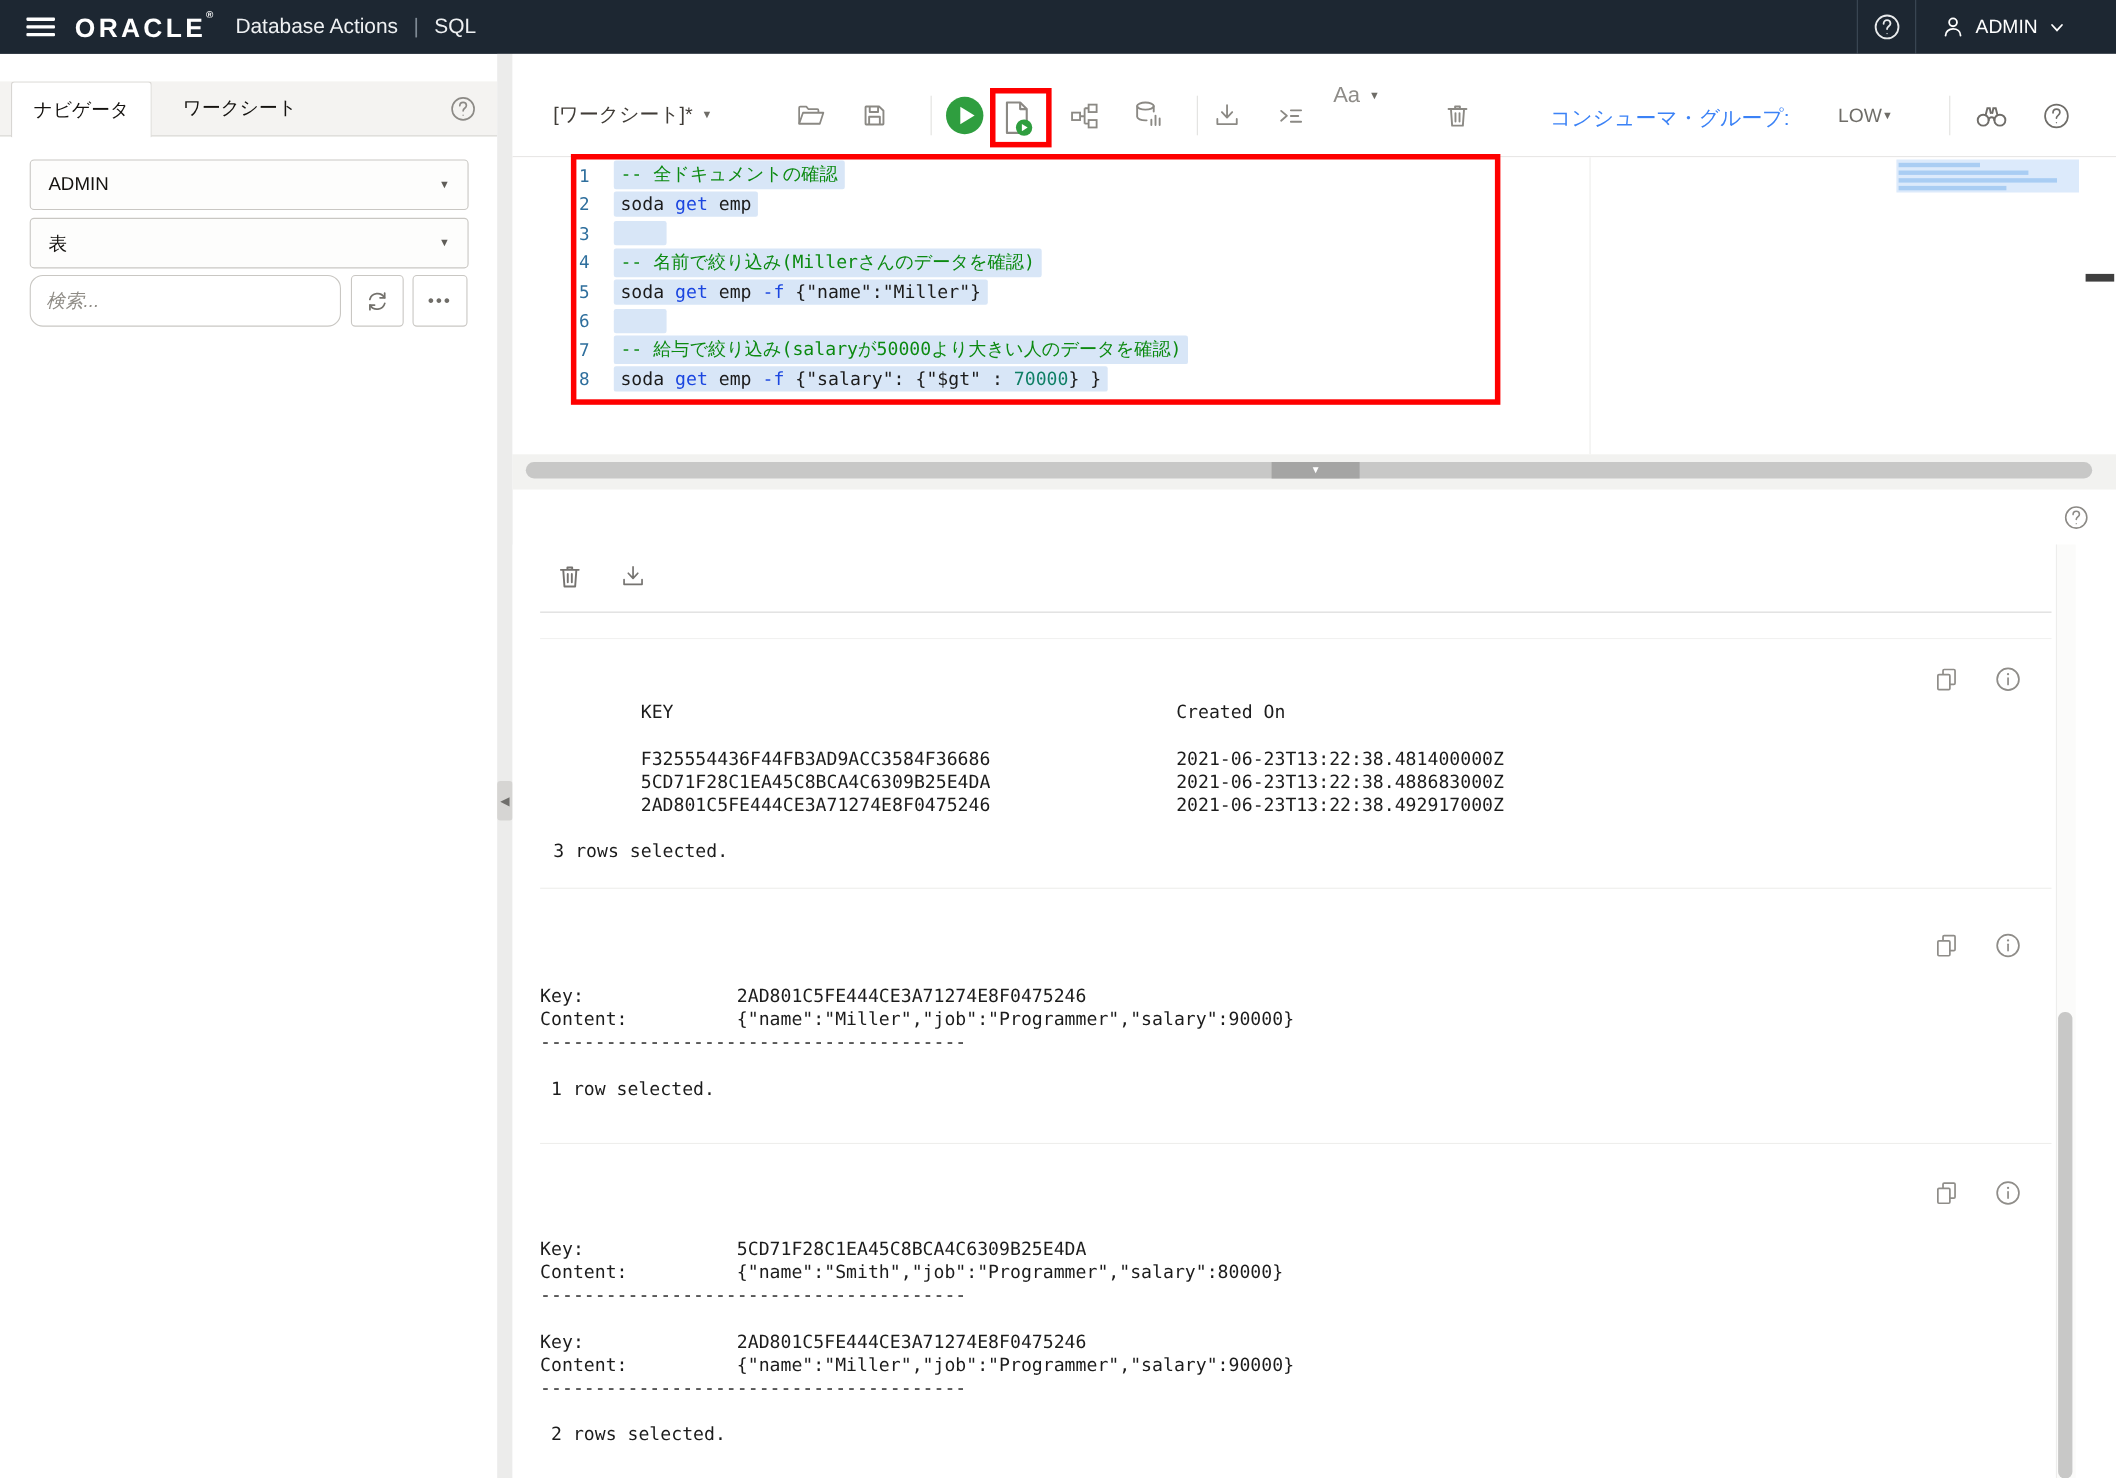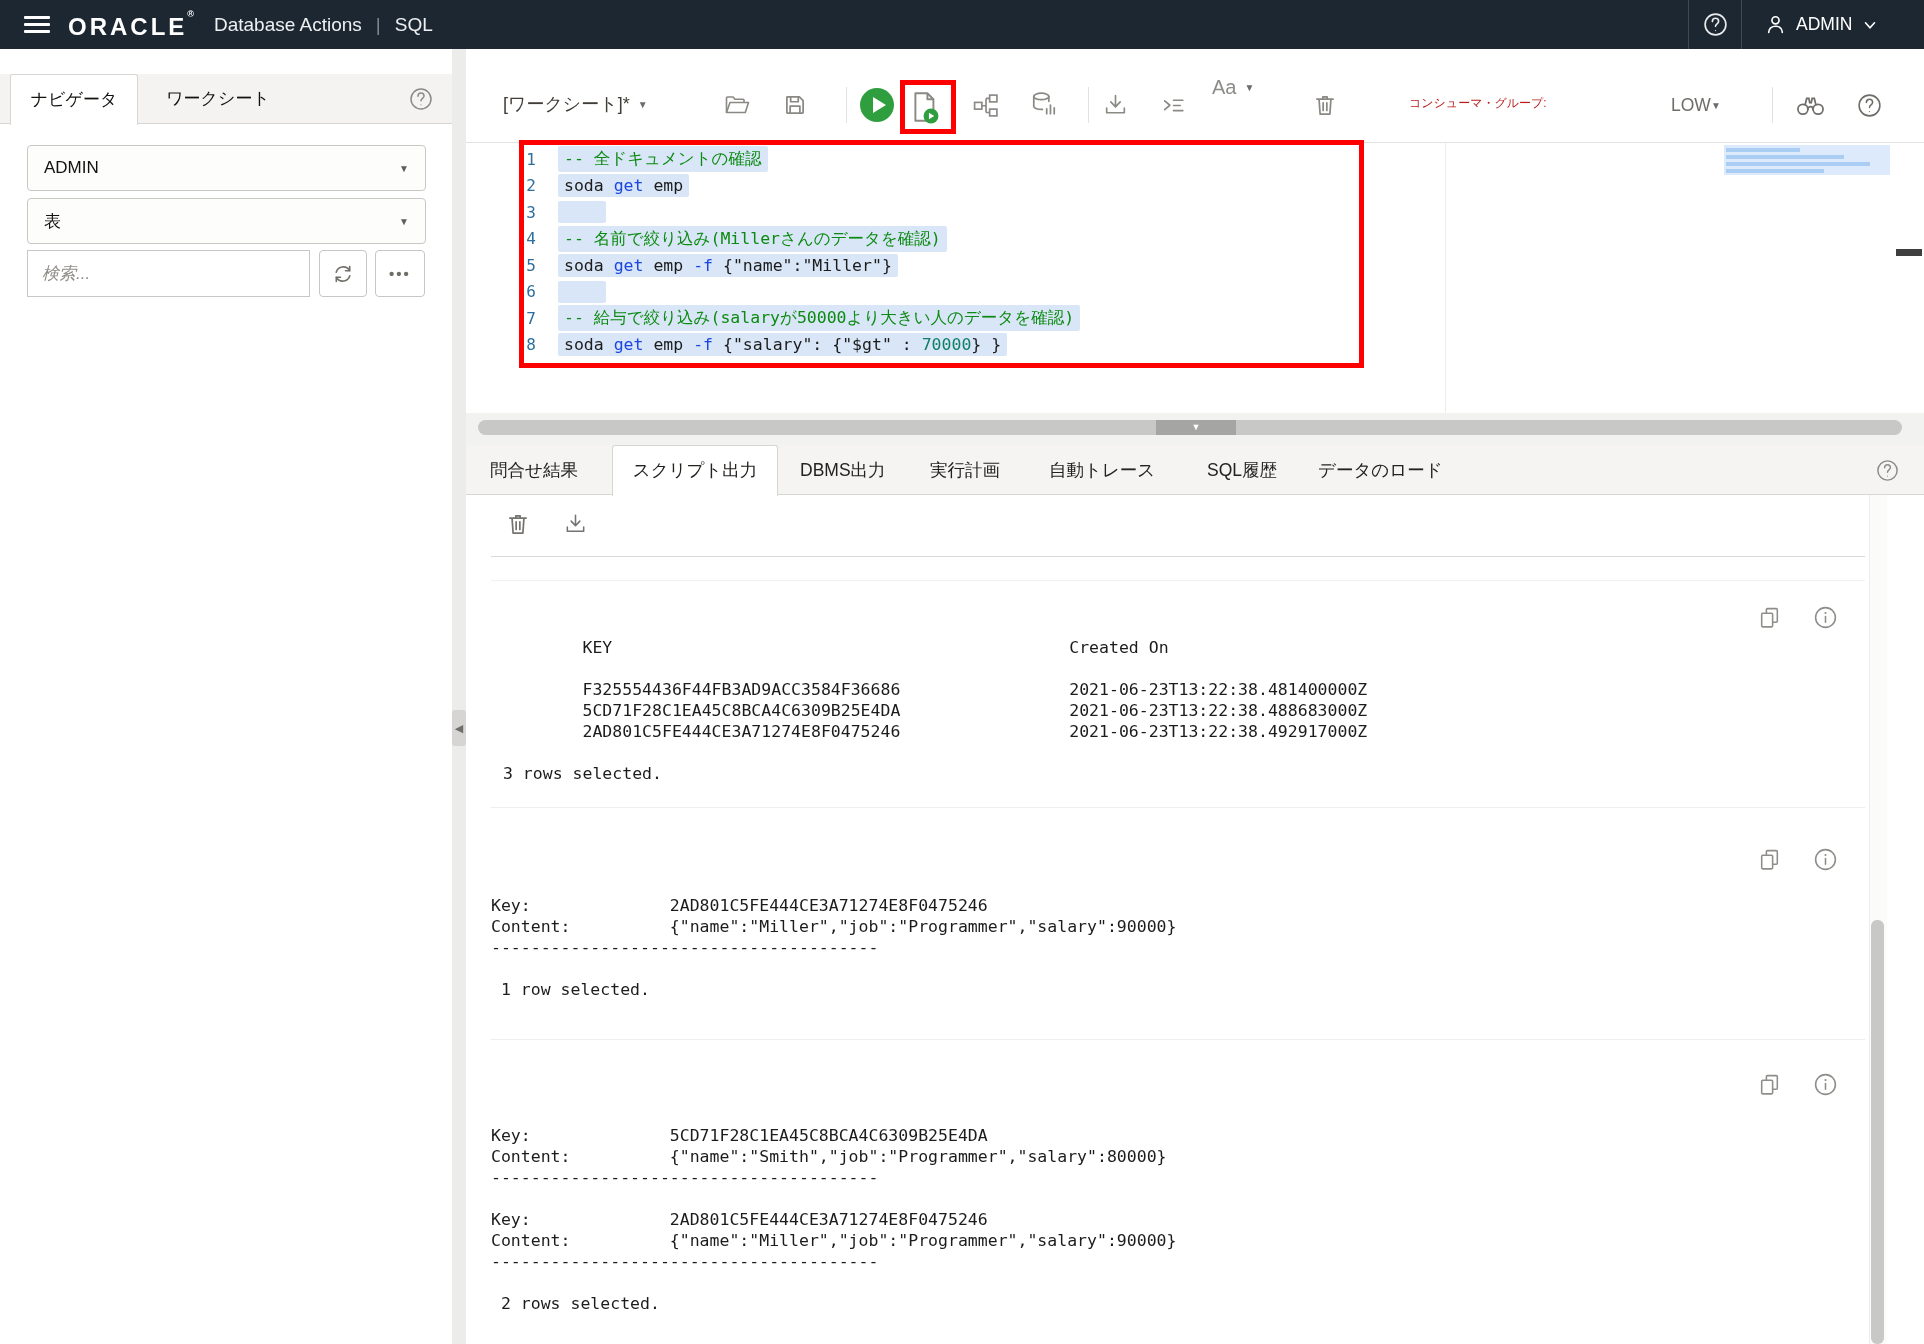--- a/index.html
+++ b/index.html
@@ -29,21 +29,21 @@
   #hd-user .uname{font-size:17.5px}
 
   
   #sb-tabstrip{left:0;top:74px;width:452px;height:50px;background:#f4f3f1;border-bottom:1px solid #d8d6d3}
   .sb-tab{position:absolute;top:74px;height:50px;line-height:50px;font-size:17px;color:#14120f;text-align:center;cursor:pointer}
   #sb-tab-nav{left:10px;width:128px;height:51px;background:#fff;border:1px solid #d8d6d3;border-bottom:none;border-radius:3px 3px 0 0;z-index:2}
   #sb-tab-ws{left:138px;width:160px}
   #sb-help{left:408px;top:86px}
   .select-box{position:absolute;left:27px;width:399px;height:46px;border:1px solid #c9c7c3;border-radius:4px;background:#fdfdfc;display:flex;align-items:center;padding:0 16px;font-size:17px;color:#14120f;cursor:pointer}
   .select-box .caret{margin-left:auto;font-size:10px;color:#5f5d58}
-  #search-input{position:absolute;left:27px;top:250px;width:283px;height:47px;border:1px solid #c9c7c3;border-radius:0;padding:0 14px;font-size:17px;font-style:italic;color:#4a4843;font-family:"Liberation Sans",sans-serif}
+  #search-input{position:absolute;left:27px;top:250px;width:283px;height:47px;border:1px solid #c9c7c3;border-radius:12px;padding:0 14px;font-size:17px;font-style:italic;color:#4a4843;font-family:"Liberation Sans",sans-serif}
   #search-input::placeholder{color:#8f8c86}
   .sb-btn{position:absolute;top:250px;height:47px;border:1px solid #c9c7c3;border-radius:4px;background:#fff;display:flex;align-items:center;justify-content:center;cursor:pointer;color:#73716c}
   #refresh-btn{left:319px;width:48px}
   #more-btn{left:375px;width:50px;font-size:15px;letter-spacing:2px;color:#6f6d68;font-weight:700}
 
   
   #vsplit{left:452px;top:49px;width:14px;height:1295px;background:#ececeb}
   #vsplit-handle{left:452px;top:710px;width:14px;height:36px;background:#d6d5d3;border-radius:3px;display:flex;align-items:center;justify-content:center;font-size:11px;color:#6f6e6b;cursor:pointer}
 
   
@@ -53,21 +53,21 @@
   .caret-sm{font-size:10px;color:#6e6c67}
   .tb-ico{position:absolute;cursor:pointer}
   .tb-div{position:absolute;top:87px;width:1px;height:36px;background:#e2e1df}
   #run-btn{left:860px;top:88px;width:34px;height:34px;border-radius:50%;background:var(--run-green);cursor:pointer}
   #run-btn .tri{position:absolute;left:13px;top:9px;width:0;height:0;border-left:13px solid #fff;border-top:8px solid transparent;border-bottom:8px solid transparent}
   .redbox{position:absolute;border:5px solid var(--annotation-red);z-index:6;pointer-events:none}
   #redbox-btn{left:900px;top:80px;width:56px;height:54px}
   #runscript-btn{left:907px;top:89px}
   #aa-btn{left:1212px;top:76px;display:flex;align-items:center;gap:8px;cursor:pointer}
   #aa-btn .t{font-size:20px;color:#8e8c88}
-  #cg-label{left:1409px;top:95px;font-size:12px;color:#b91c1c}
+  #cg-label{left:1409px;top:95px;font-size:19px;color:#3b82f6}
   #cg-value{left:1671px;top:95px;display:flex;align-items:center;cursor:pointer}
   #cg-value .t{font-size:17.5px;color:#6f6d68}
 
   
   #editor{left:466px;top:143px;width:1458px;height:270px;background:#fff}
   #editor-lines{position:absolute;left:0;top:3px;right:0}
   .ed-line{display:flex;height:26.5px;align-items:center}
   .ed-line .ln{width:92px;text-align:right;padding-right:22px;font-family:"DejaVu Sans Mono",monospace;font-size:16px;color:var(--line-number)}
   .ed-line .code{font-family:"DejaVu Sans Mono",monospace;font-size:16.5px;white-space:pre;padding:2px 6px;color:var(--tok-plain)}
   .ed-line .code.sel{background:var(--selection);border-radius:2px}
@@ -322,29 +322,20 @@
     </div>
     <div id="ed-scrolldash" class="abs"></div>
   </div>
   <div class="redbox" id="redbox-code"></div>
 
   <div id="hsplit" class="abs">
     <div id="hsplit-bar" class="abs"></div>
     <div id="hsplit-handle" class="abs">▼</div>
   </div>
 
-  <div id="rtabs" class="abs">
-      <div class="rtab">問合せ結果</div>
-      <div class="rtab active">スクリプト出力</div>
-      <div class="rtab">DBMS出力</div>
-      <div class="rtab">実行計画</div>
-      <div class="rtab">自動トレース</div>
-      <div class="rtab">SQL履歴</div>
-      <div class="rtab">データのロード</div>
-    </div>
   <div id="rtabs-help" class="abs ico2">
     <svg width="25" height="25" viewBox="0 0 26 26" fill="none" stroke="#8c8a86" stroke-width="1.5" stroke-linecap="round">
         <circle cx="13" cy="13" r="10"></circle>
         <path d="M10 10.2c0-1.9 1.4-3.2 3-3.2s3 1.2 3 2.9c0 2.6-3 2.4-3 4.9"></path>
         <circle cx="13" cy="18.8" r="0.6" fill="#8c8a86" stroke="none"></circle>
       </svg>
   </div>
 
   <div id="output" class="abs">
     <div class="out-ico" style="left:39px;top:16px">

